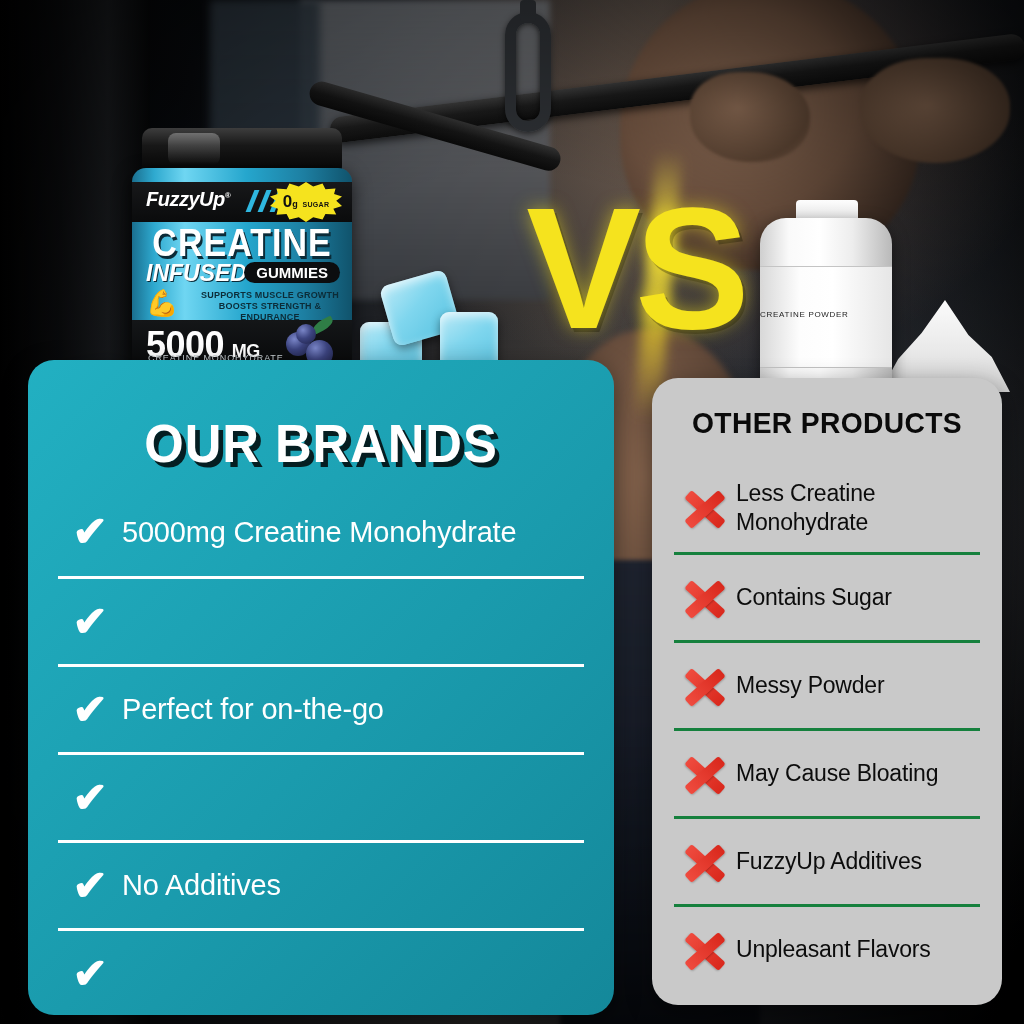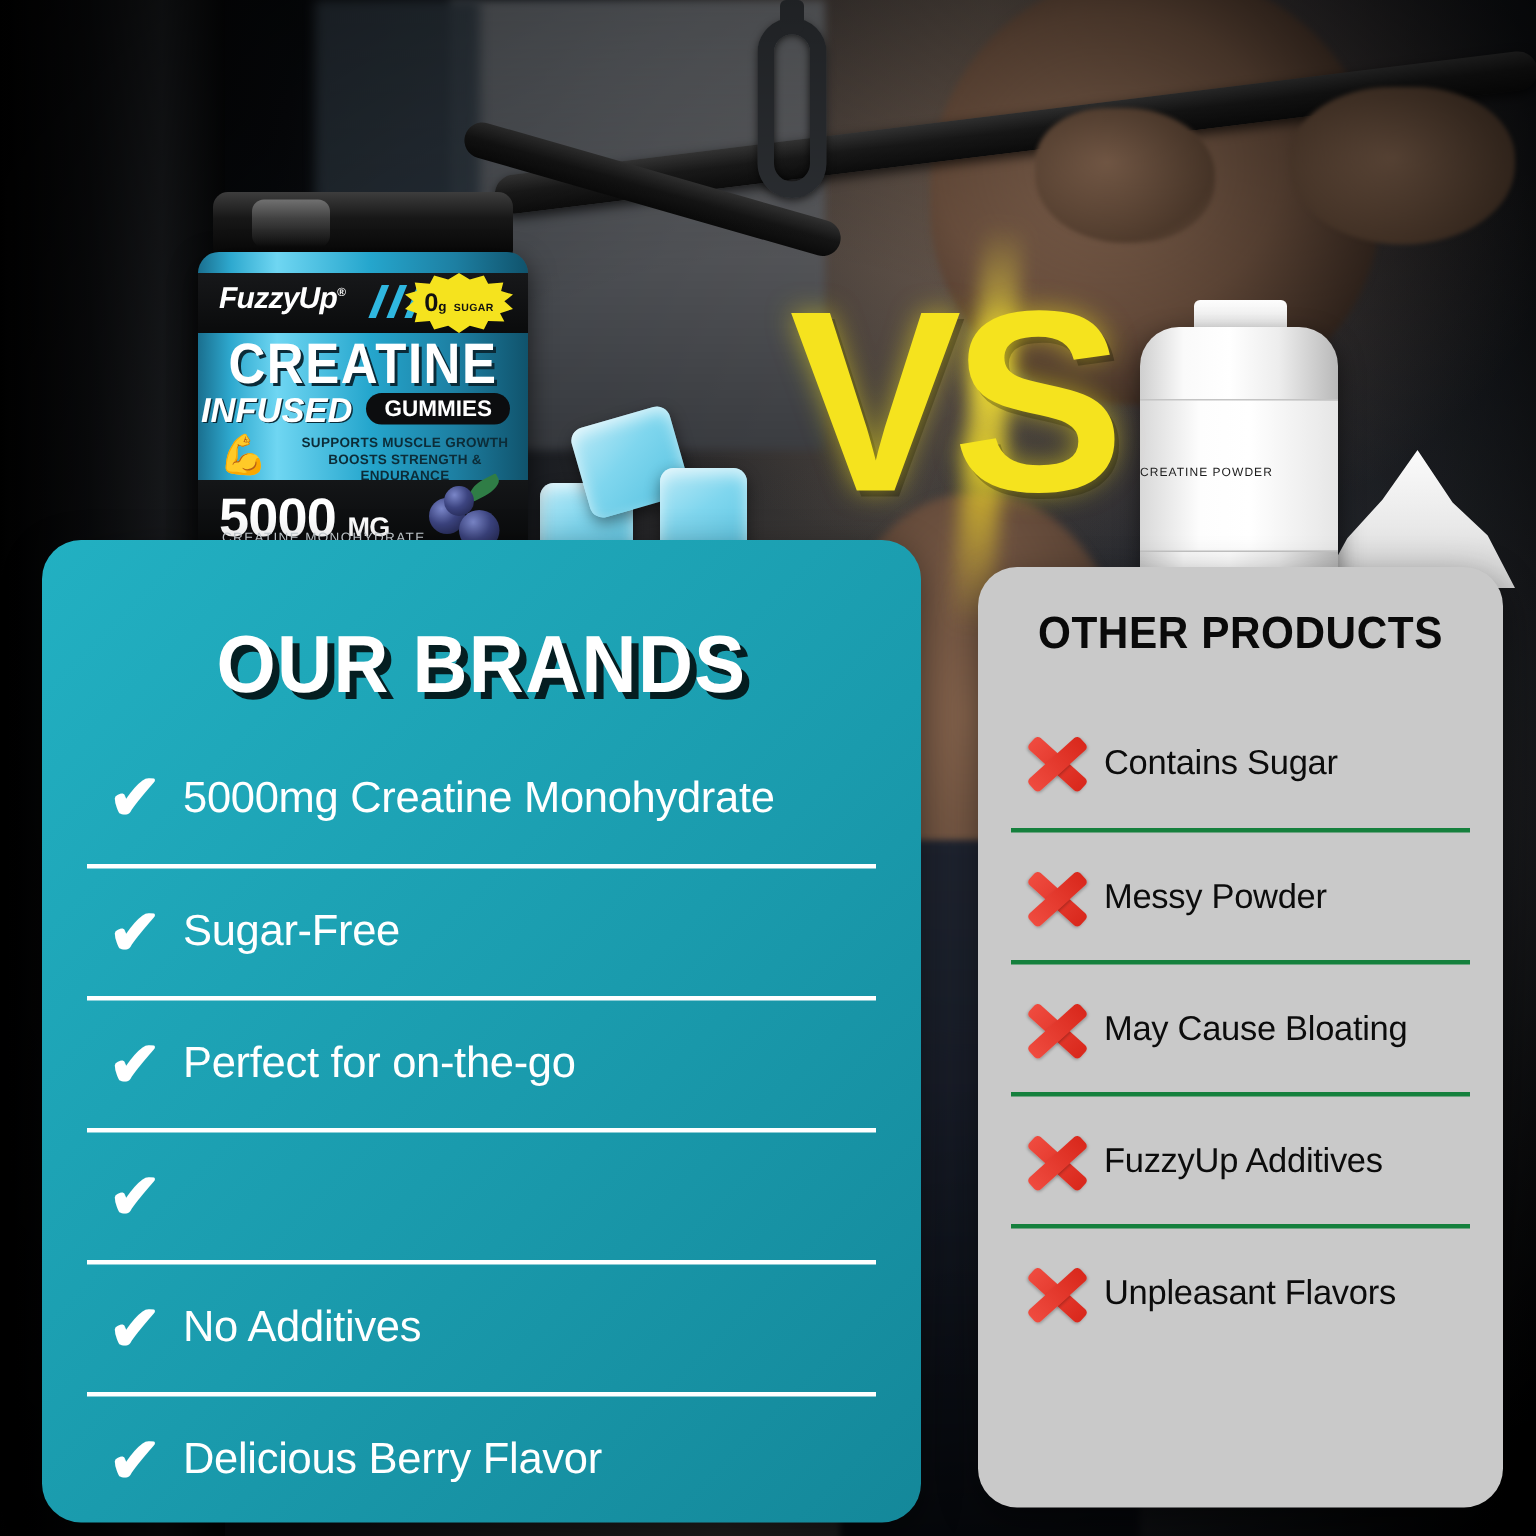--- a/index.html
+++ b/index.html
@@ -92,21 +92,21 @@
                 background:#F5E31E; color:#111; text-align:center;
                 clip-path:polygon(50% 0%,60% 11%,73% 4%,77% 18%,91% 16%,89% 30%,100% 36%,92% 47%,100% 60%,88% 67%,92% 81%,77% 80%,73% 94%,60% 88%,50% 100%,40% 88%,27% 94%,23% 80%,9% 82%,11% 67%,0% 60%,8% 47%,0% 36%,11% 30%,9% 16%,23% 18%,27% 4%,40% 11%); }
   .zero-badge b { display:block; font-size:17px; line-height:40px; font-weight:bold; }
   .zero-badge b small { font-size:9px; }
   .zero-badge b em { font-size:7px; font-style:normal; letter-spacing:.3px; }
   .lbl-creatine { position:absolute; left:0; top:56px; width:100%; text-align:center;
                   font-size:34px; font-weight:bold; color:#fff; letter-spacing:1px;
                   text-shadow:2px 2px 0 #0b2b38; font-family:"Liberation Sans", sans-serif;
                   transform:scaleY(1.12); }
   .lbl-infused-row { position:absolute; left:0; top:92px; width:100%; height:26px; }
-  .lbl-infused { position:absolute; left:2px; top:0; font-size:23px; font-weight:bold;
+  .lbl-infused { position:absolute; left:14px; top:0; font-size:23px; font-weight:bold;
                  font-style:italic; color:#fff; text-shadow:1px 1px 0 #0b2b38; }
   .lbl-gummies-pill { position:absolute; right:12px; top:2px; padding:2px 12px;
                       background:#0c0d0f; color:#fff; font-size:15px; font-weight:bold;
                       border-radius:11px; }
   .lbl-claim { position:absolute; left:58px; top:122px; width:160px; text-align:center;
                font-size:9px; font-weight:bold; color:#0c2c38; line-height:11px;
                letter-spacing:.2px; }
   .muscle-icon { position:absolute; left:14px; top:120px; width:34px; height:30px;
                  color:#0b2630; font-size:26px; line-height:30px; }
   .lbl-mid { position:absolute; left:0; top:152px; width:100%; height:48px;
@@ -262,48 +262,53 @@
 
   <div class="panel" id="ours">
     <div class="head-ours">OUR BRANDS</div>
     <div class="rows-ours">
       <div class="row-o">
         <div class="chk">✔</div>
         <div class="row-o-txt">5000mg Creatine Monohydrate</div>
       </div>
       <div class="row-o">
         <div class="chk">✔</div>
-        <div class="row-o-txt">Sugar-Free</div>
       </div>
       <div class="row-o">
         <div class="chk">✔</div>
         <div class="row-o-txt">Perfect for on-the-go</div>
       </div>
       <div class="row-o">
         <div class="chk">✔</div>
       </div>
       <div class="row-o">
         <div class="chk">✔</div>
         <div class="row-o-txt">No Additives</div>
       </div>
       <div class="row-o">
         <div class="chk">✔</div>
-        <div class="row-o-txt">Delicious Berry Flavor</div>
       </div>
     </div>
   </div>
 
   <div class="panel" id="others">
     <div class="head-others">OTHER PRODUCTS</div>
     <div class="rows-others">
       <div class="row-x">
         <div class="xmark">
             <i></i>
             <i></i>
           </div>
+        <div class="row-x-txt">Less Creatine Monohydrate</div>
+      </div>
+      <div class="row-x">
+        <div class="xmark">
+            <i></i>
+            <i></i>
+          </div>
         <div class="row-x-txt">Contains Sugar</div>
       </div>
       <div class="row-x">
         <div class="xmark">
             <i></i>
             <i></i>
           </div>
         <div class="row-x-txt">Messy Powder</div>
       </div>
       <div class="row-x">

